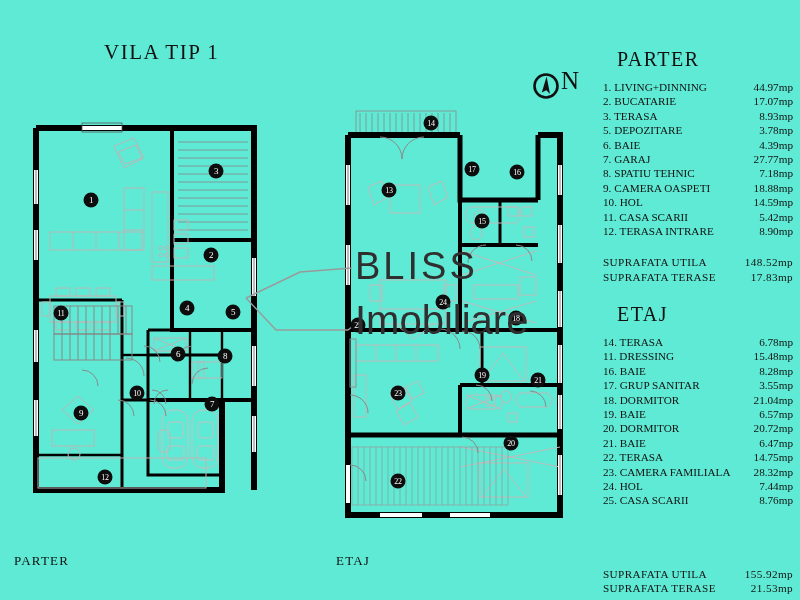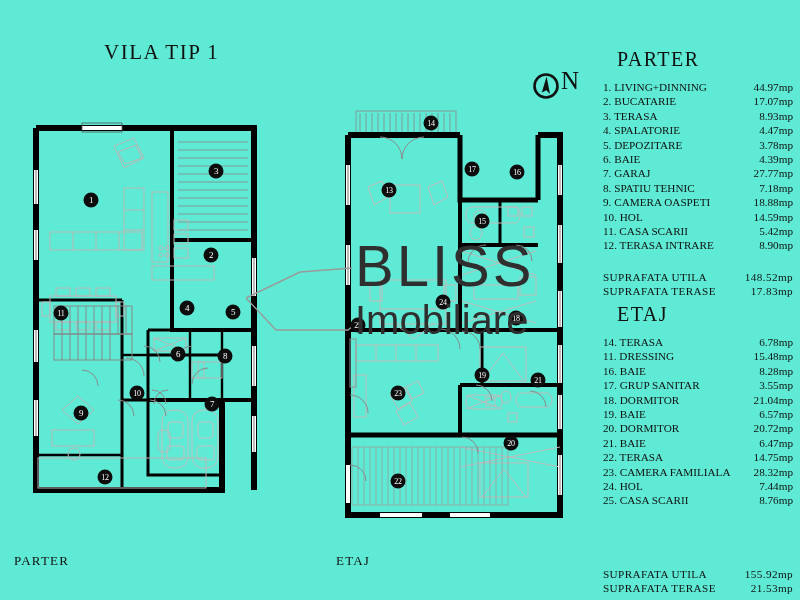--- a/index.html
+++ b/index.html
@@ -110,21 +110,21 @@
 
   
   #watermark {
     position: absolute;
     left: 355px;
     top: 243px;
     pointer-events: none;
   }
   #watermark .wm-top {
     font-family: "Liberation Sans", sans-serif;
-    font-size: 58px;
+    font-size: 38px;
     font-weight: 300;
     letter-spacing: 3px;
     color: #2f2f2f;
     line-height: 46px;
   }
   #watermark .wm-bottom {
     font-family: "Liberation Sans", sans-serif;
     font-size: 40px;
     font-weight: 400;
     letter-spacing: 0px;
@@ -412,24 +412,20 @@
         </div>
       <div class="legend-row">
           <span class="lbl">2. BUCATARIE</span>
           <span class="val">17.07mp</span>
         </div>
       <div class="legend-row">
           <span class="lbl">3. TERASA</span>
           <span class="val">8.93mp</span>
         </div>
       <div class="legend-row">
-          <span class="lbl">4. SPALATORIE</span>
-          <span class="val">4.47mp</span>
-        </div>
-      <div class="legend-row">
           <span class="lbl">5. DEPOZITARE</span>
           <span class="val">3.78mp</span>
         </div>
       <div class="legend-row">
           <span class="lbl">6. BAIE</span>
           <span class="val">4.39mp</span>
         </div>
       <div class="legend-row">
           <span class="lbl">7. GARAJ</span>
           <span class="val">27.77mp</span>

